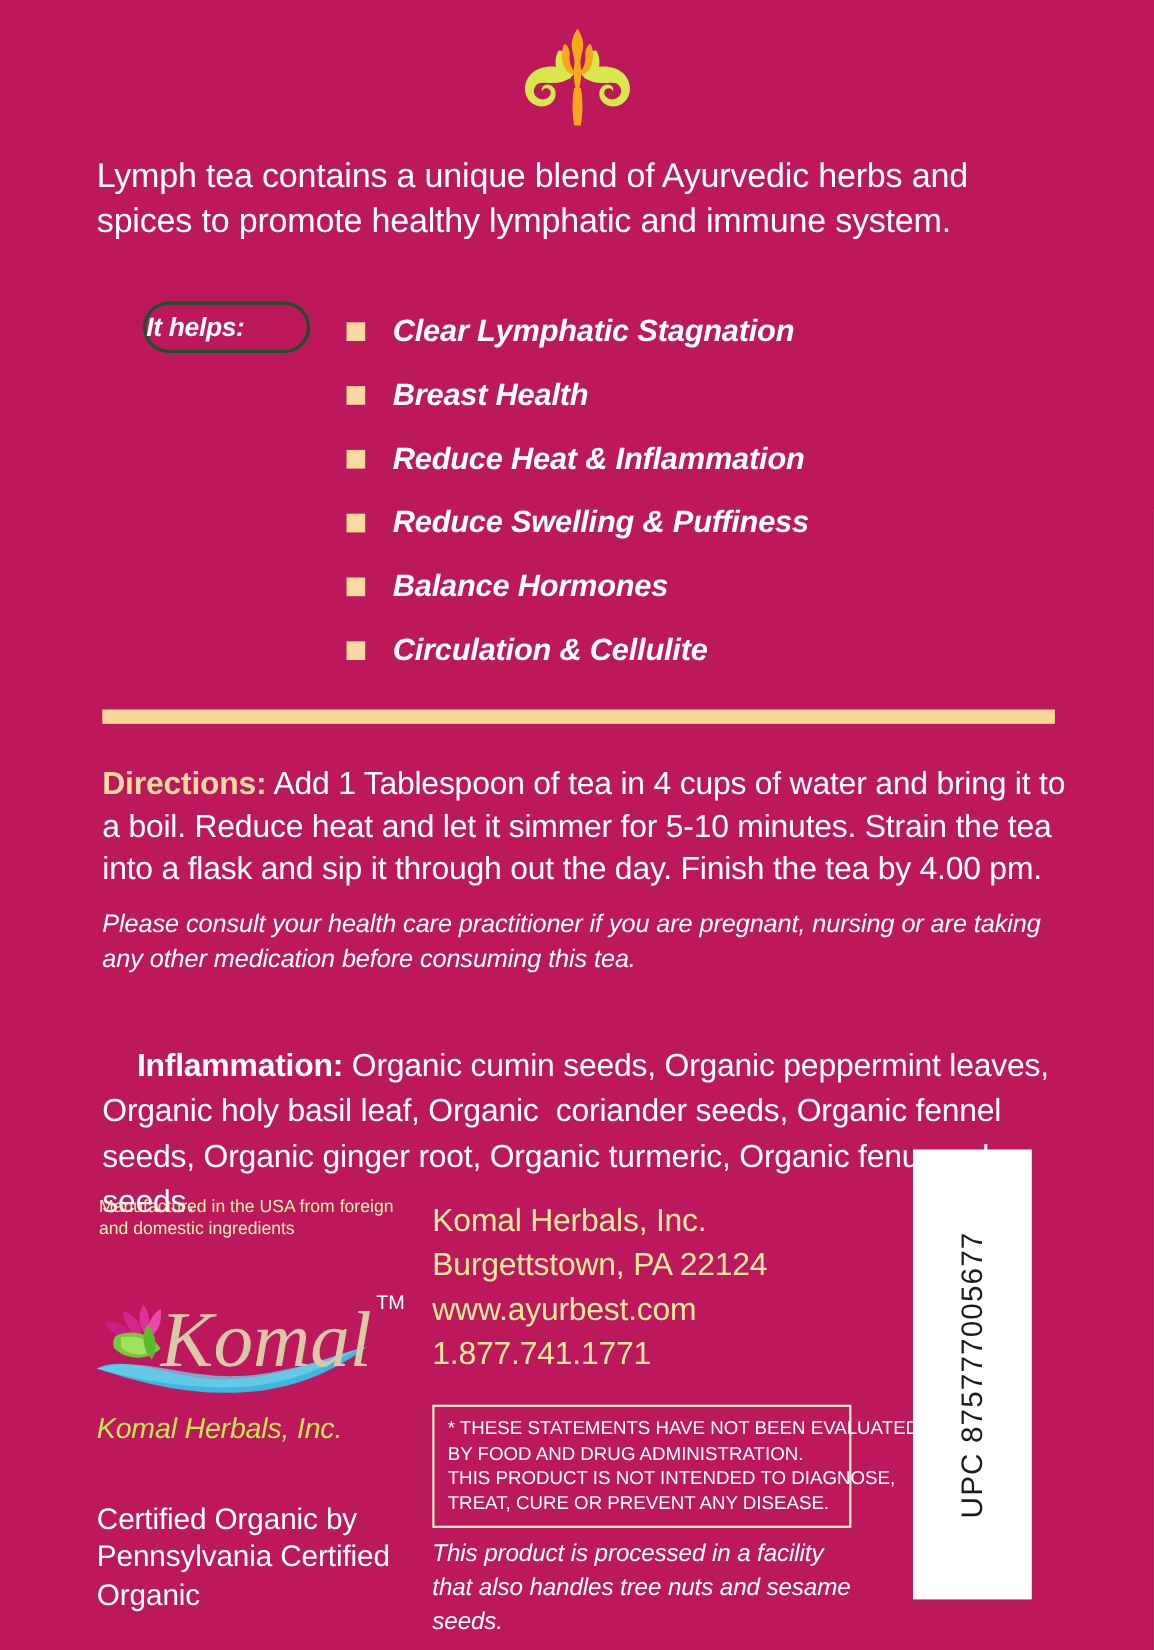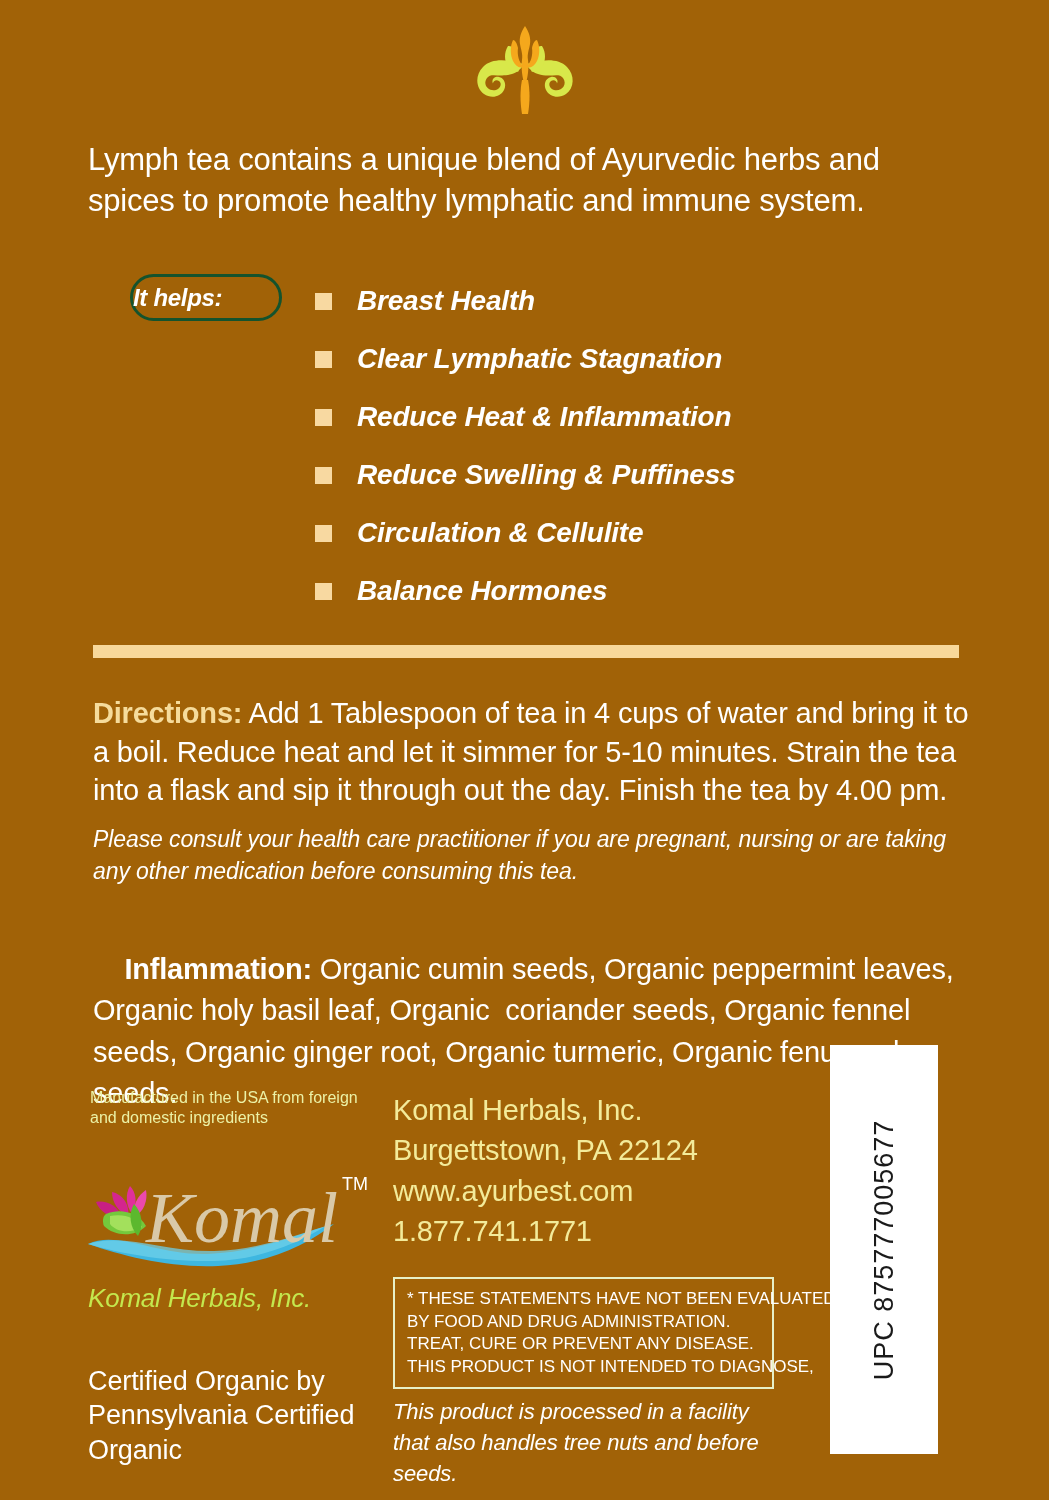--- a/index.html
+++ b/index.html
@@ -10,21 +10,21 @@
     width: 1049px;
     height: 1500px;
     background: #ffffff;
     font-family: "Liberation Sans", sans-serif;
     overflow: hidden;
   }
   #label {
     position: relative;
     width: 1049px;
     height: 1500px;
-    background: #a16207;
+    background: #be185d;
     overflow: hidden;
   }
 
   
   .ornament-wrap {
     position: absolute;
     top: 22px;
     left: 0;
     width: 1049px;
     text-align: center;
@@ -293,41 +293,41 @@
 
   <div class="intro">Lymph tea contains a unique blend of Ayurvedic herbs and spices to promote healthy lymphatic and immune system.</div>
 
   <div class="helps-block">
     <div class="helps-pill">
       <span>It helps:</span>
     </div>
     <ul class="benefits">
       <li class="benefit-row">
         <span class="benefit-bullet"></span>
+        <span class="benefit-label">Clear Lymphatic Stagnation</span>
+      </li>
+      <li class="benefit-row">
+        <span class="benefit-bullet"></span>
         <span class="benefit-label">Breast Health</span>
       </li>
       <li class="benefit-row">
         <span class="benefit-bullet"></span>
-        <span class="benefit-label">Clear Lymphatic Stagnation</span>
-      </li>
-      <li class="benefit-row">
-        <span class="benefit-bullet"></span>
         <span class="benefit-label">Reduce Heat &amp; Inflammation</span>
       </li>
       <li class="benefit-row">
         <span class="benefit-bullet"></span>
         <span class="benefit-label">Reduce Swelling &amp; Puffiness</span>
       </li>
       <li class="benefit-row">
         <span class="benefit-bullet"></span>
+        <span class="benefit-label">Balance Hormones</span>
+      </li>
+      <li class="benefit-row">
+        <span class="benefit-bullet"></span>
         <span class="benefit-label">Circulation &amp; Cellulite</span>
-      </li>
-      <li class="benefit-row">
-        <span class="benefit-bullet"></span>
-        <span class="benefit-label">Balance Hormones</span>
       </li>
     </ul>
   </div>
 
   <div class="divider"></div>
 
   <div class="directions">
     <span class="lead">Directions:</span><span> Add 1 Tablespoon of tea in 4 cups of water and bring it to a boil. Reduce heat and let it simmer for 5-10 minutes. Strain the tea into a flask and sip it through out the day. Finish the tea by 4.00 pm.</span>
   </div>
 
@@ -369,23 +369,23 @@
   <div class="contact">
     <div>Komal Herbals, Inc.</div>
     <div>Burgettstown, PA 22124</div>
     <div>www.ayurbest.com</div>
     <div>1.877.741.1771</div>
   </div>
 
   <div class="fda-box">
     <div>* THESE STATEMENTS HAVE NOT BEEN EVALUATED</div>
     <div>BY FOOD AND DRUG ADMINISTRATION.</div>
+    <div>THIS PRODUCT IS NOT INTENDED TO DIAGNOSE,</div>
     <div>TREAT, CURE OR PREVENT ANY DISEASE.</div>
-    <div>THIS PRODUCT IS NOT INTENDED TO DIAGNOSE,</div>
-  </div>
-
-  <div class="facility">This product is processed in a facility that also handles tree nuts and before seeds.</div>
+  </div>
+
+  <div class="facility">This product is processed in a facility that also handles tree nuts and sesame seeds.</div>
 
   <div class="upc-panel">
     <span class="upc-text">UPC 875777005677</span>
   </div>
 
 </div>
 
 </body></html>

